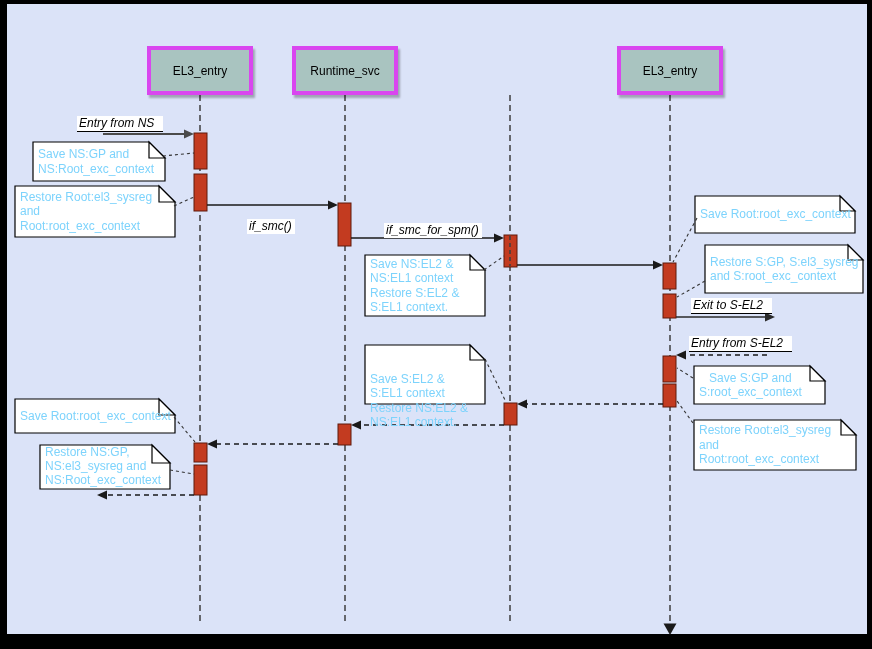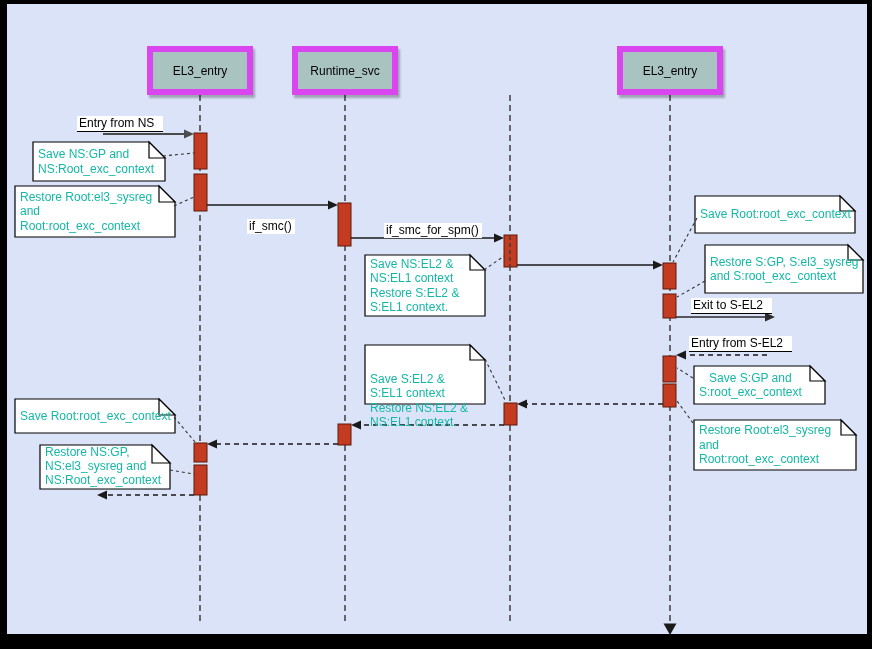--- a/index.html
+++ b/index.html
@@ -10,34 +10,34 @@
 
   .title {
     position:absolute; left:47px; top:5px; width:411px; height:28px;
     background:#ffd24d; border-radius:9px;
     display:flex; align-items:center; justify-content:center;
     font-size:12px; font-weight:bold; color:#000;
     box-shadow:2px 2px 2px rgba(0,0,0,0.18);
   }
   .head {
     position:absolute; top:46px; width:106px; height:49px;
-    background:#a9c4c0; border:6px solid #d946ef;
+    background:#a9c4c0; border:4px solid #d946ef;
     display:flex; align-items:center; justify-content:center;
     font-size:12px; color:#000;
     box-shadow:2px 3px 2px rgba(0,0,0,0.28);
     box-sizing:border-box;
   }
   .note-text {
     position:absolute; display:flex; align-items:center;
-    font-size:12px; line-height:14.5px; color:#14b8a6;
+    font-size:12px; line-height:14.5px; color:#7dd3fc;
     white-space:pre; pointer-events:none;
   }
   .mlabel {
     position:absolute; font-size:12px; color:#000;
-    background:#ffffff; padding:0 3px 1px 2px; white-space:nowrap;
+    background:#ffffff; padding:0 3px 1px 2px; white-space:nowrap;font-style:italic;
   }
   .mlabel.underline { border-bottom:1px solid #000; padding-right:9px; }
 </style>
 </head>
 <body>
 
 <div class="stage">
   <div class="bg"></div>
 
   <svg class="layer" xmlns="http://www.w3.org/2000/svg">

